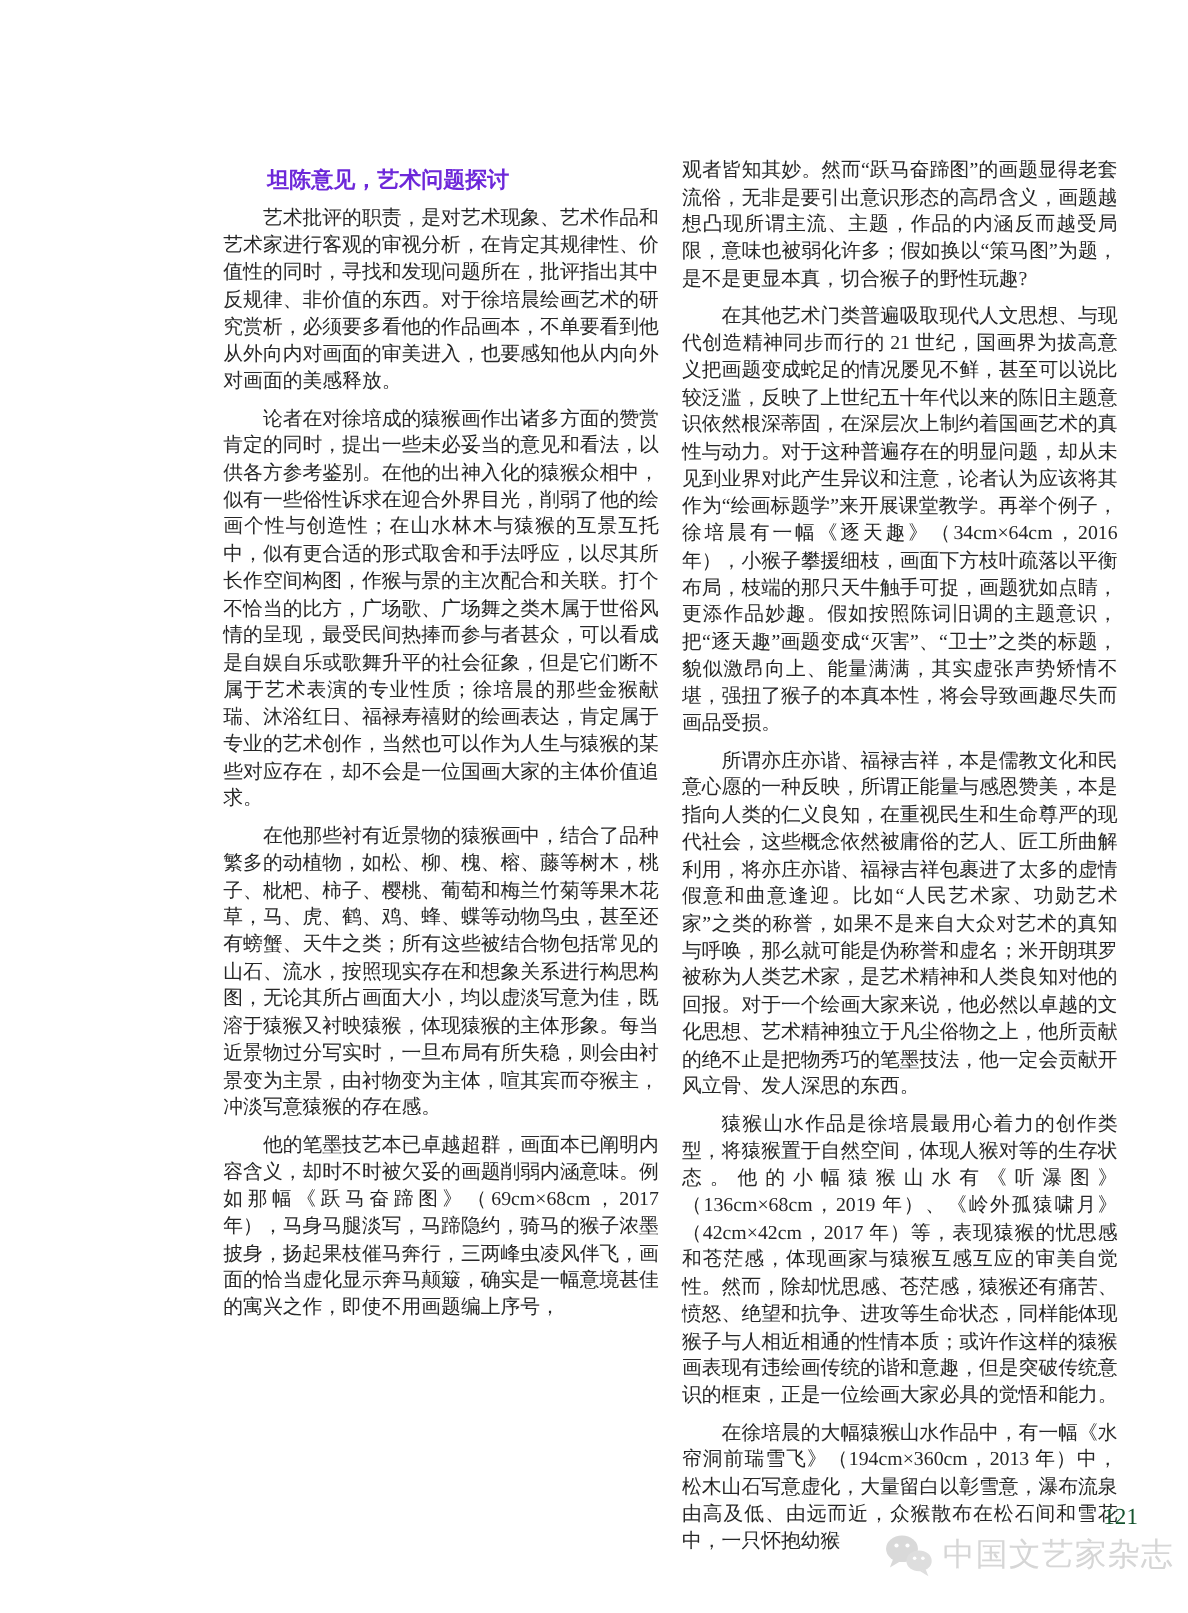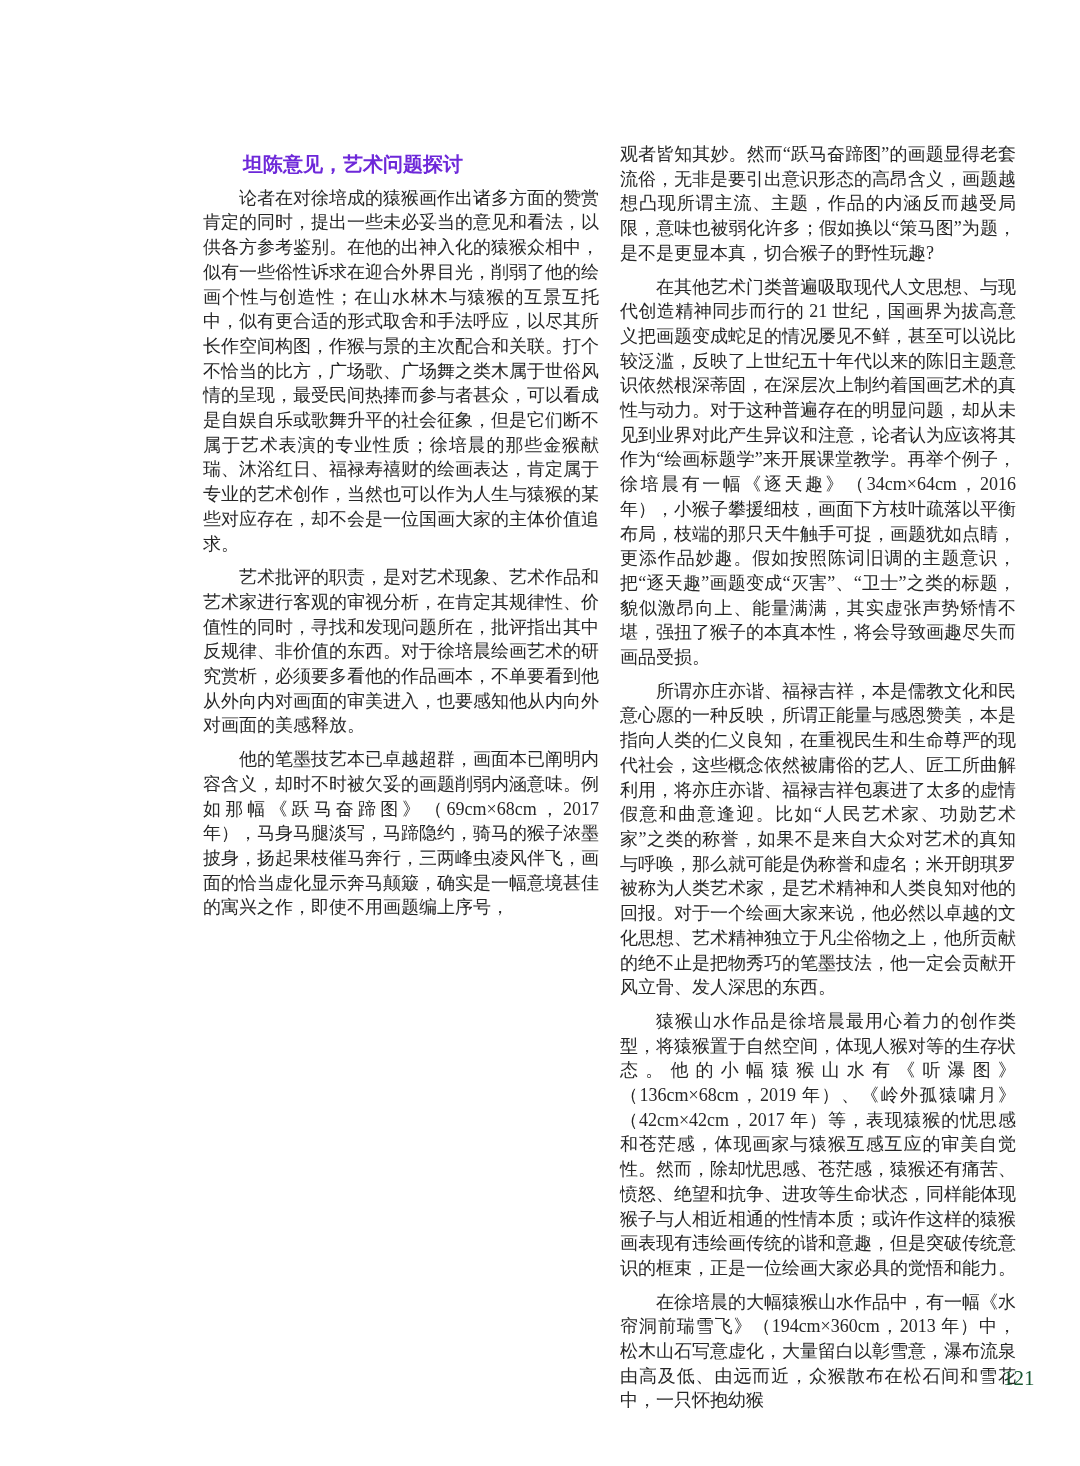--- a/index.html
+++ b/index.html
@@ -59,29 +59,45 @@
   }
   .watermark svg { display: block; }
 </style>
 </head>
 <body>
 
 <div class="page">
 
   <div class="col col-left">
     <h2 class="section-heading">坦陈意见，艺术问题探讨</h2>
+    <p class="para">艺术批评的职责，是对艺术现象、艺术作品和艺术家进行客观的审视分析，在肯定其规律性、价值性的同时，寻找和发现问题所在，批评指出其中反规律、非价值的东西。对于徐培晨绘画艺术的研究赏析，必须要多看他的作品画本，不单要看到他从外向内对画面的审美进入，也要感知他从内向外对画面的美感释放。</p>
     <p class="para">论者在对徐培成的猿猴画作出诸多方面的赞赏肯定的同时，提出一些未必妥当的意见和看法，以供各方参考鉴别。在他的出神入化的猿猴众相中，似有一些俗性诉求在迎合外界目光，削弱了他的绘画个性与创造性；在山水林木与猿猴的互景互托中，似有更合适的形式取舍和手法呼应，以尽其所长作空间构图，作猴与景的主次配合和关联。打个不恰当的比方，广场歌、广场舞之类木属于世俗风情的呈现，最受民间热捧而参与者甚众，可以看成是自娱自乐或歌舞升平的社会征象，但是它们断不属于艺术表演的专业性质；徐培晨的那些金猴献瑞、沐浴红日、福禄寿禧财的绘画表达，肯定属于专业的艺术创作，当然也可以作为人生与猿猴的某些对应存在，却不会是一位国画大家的主体价值追求。</p>
-    <p class="para">艺术批评的职责，是对艺术现象、艺术作品和艺术家进行客观的审视分析，在肯定其规律性、价值性的同时，寻找和发现问题所在，批评指出其中反规律、非价值的东西。对于徐培晨绘画艺术的研究赏析，必须要多看他的作品画本，不单要看到他从外向内对画面的审美进入，也要感知他从内向外对画面的美感释放。</p>
+    <p class="para">在他那些衬有近景物的猿猴画中，结合了品种繁多的动植物，如松、柳、槐、榕、藤等树木，桃子、枇杷、柿子、樱桃、葡萄和梅兰竹菊等果木花草，马、虎、鹤、鸡、蜂、蝶等动物鸟虫，甚至还有螃蟹、天牛之类；所有这些被结合物包括常见的山石、流水，按照现实存在和想象关系进行构思构图，无论其所占画面大小，均以虚淡写意为佳，既溶于猿猴又衬映猿猴，体现猿猴的主体形象。每当近景物过分写实时，一旦布局有所失稳，则会由衬景变为主景，由衬物变为主体，喧其宾而夺猴主，冲淡写意猿猴的存在感。</p>
     <p class="para">他的笔墨技艺本已卓越超群，画面本已阐明内容含义，却时不时被欠妥的画题削弱内涵意味。例如那幅《跃马奋蹄图》（69cm×68cm，2017 年），马身马腿淡写，马蹄隐约，骑马的猴子浓墨披身，扬起果枝催马奔行，三两峰虫凌风伴飞，画面的恰当虚化显示奔马颠簸，确实是一幅意境甚佳的寓兴之作，即使不用画题编上序号，</p>
   </div>
 
   <div class="col col-right">
     <p class="para first no-indent">观者皆知其妙。然而“跃马奋蹄图”的画题显得老套流俗，无非是要引出意识形态的高昂含义，画题越想凸现所谓主流、主题，作品的内涵反而越受局限，意味也被弱化许多；假如换以“策马图”为题，是不是更显本真，切合猴子的野性玩趣?</p>
     <p class="para">在其他艺术门类普遍吸取现代人文思想、与现代创造精神同步而行的 21 世纪，国画界为拔高意义把画题变成蛇足的情况屡见不鲜，甚至可以说比较泛滥，反映了上世纪五十年代以来的陈旧主题意识依然根深蒂固，在深层次上制约着国画艺术的真性与动力。对于这种普遍存在的明显问题，却从未见到业界对此产生异议和注意，论者认为应该将其作为“绘画标题学”来开展课堂教学。再举个例子，徐培晨有一幅《逐天趣》（34cm×64cm，2016 年），小猴子攀援细枝，画面下方枝叶疏落以平衡布局，枝端的那只天牛触手可捉，画题犹如点睛，更添作品妙趣。假如按照陈词旧调的主题意识，把“逐天趣”画题变成“灭害”、“卫士”之类的标题，貌似激昂向上、能量满满，其实虚张声势矫情不堪，强扭了猴子的本真本性，将会导致画趣尽失而画品受损。</p>
     <p class="para">所谓亦庄亦谐、福禄吉祥，本是儒教文化和民意心愿的一种反映，所谓正能量与感恩赞美，本是指向人类的仁义良知，在重视民生和生命尊严的现代社会，这些概念依然被庸俗的艺人、匠工所曲解利用，将亦庄亦谐、福禄吉祥包裹进了太多的虚情假意和曲意逢迎。比如“人民艺术家、功勋艺术家”之类的称誉，如果不是来自大众对艺术的真知与呼唤，那么就可能是伪称誉和虚名；米开朗琪罗被称为人类艺术家，是艺术精神和人类良知对他的回报。对于一个绘画大家来说，他必然以卓越的文化思想、艺术精神独立于凡尘俗物之上，他所贡献的绝不止是把物秀巧的笔墨技法，他一定会贡献开风立骨、发人深思的东西。</p>
     <p class="para">猿猴山水作品是徐培晨最用心着力的创作类型，将猿猴置于自然空间，体现人猴对等的生存状态。他的小幅猿猴山水有《听瀑图》（136cm×68cm，2019 年）、《岭外孤猿啸月》（42cm×42cm，2017 年）等，表现猿猴的忧思感和苍茫感，体现画家与猿猴互感互应的审美自觉性。然而，除却忧思感、苍茫感，猿猴还有痛苦、愤怒、绝望和抗争、进攻等生命状态，同样能体现猴子与人相近相通的性情本质；或许作这样的猿猴画表现有违绘画传统的谐和意趣，但是突破传统意识的框束，正是一位绘画大家必具的觉悟和能力。</p>
     <p class="para">在徐培晨的大幅猿猴山水作品中，有一幅《水帘洞前瑞雪飞》（194cm×360cm，2013 年）中，松木山石写意虚化，大量留白以彰雪意，瀑布流泉由高及低、由远而近，众猴散布在松石间和雪花中，一只怀抱幼猴</p>
   </div>
 
   <div class="page-number">121</div>
 
+  <div class="watermark">
+    <span>
+      <svg width="44" height="40" viewBox="0 0 44 40" xmlns="http://www.w3.org/2000/svg">
+        <ellipse cx="16" cy="14" rx="14.5" ry="12" fill="#d9d9d9"></ellipse>
+        <polygon points="8,23 5,31 15,25" fill="#d9d9d9"></polygon>
+        <circle cx="11" cy="11" r="1.9" fill="#ffffff"></circle>
+        <circle cx="21" cy="11" r="1.9" fill="#ffffff"></circle>
+        <ellipse cx="31.5" cy="25" rx="11.5" ry="9.5" fill="#dedede"></ellipse>
+        <polygon points="37.5,32.5 40,39 32.5,34.5" fill="#dedede"></polygon>
+        <circle cx="27.5" cy="22.5" r="1.6" fill="#ffffff"></circle>
+        <circle cx="35" cy="22.5" r="1.6" fill="#ffffff"></circle>
+      </svg>
+    </span>
+    <span>中国文艺家杂志</span>
+  </div>
 
 </div>
 
 </body></html>

